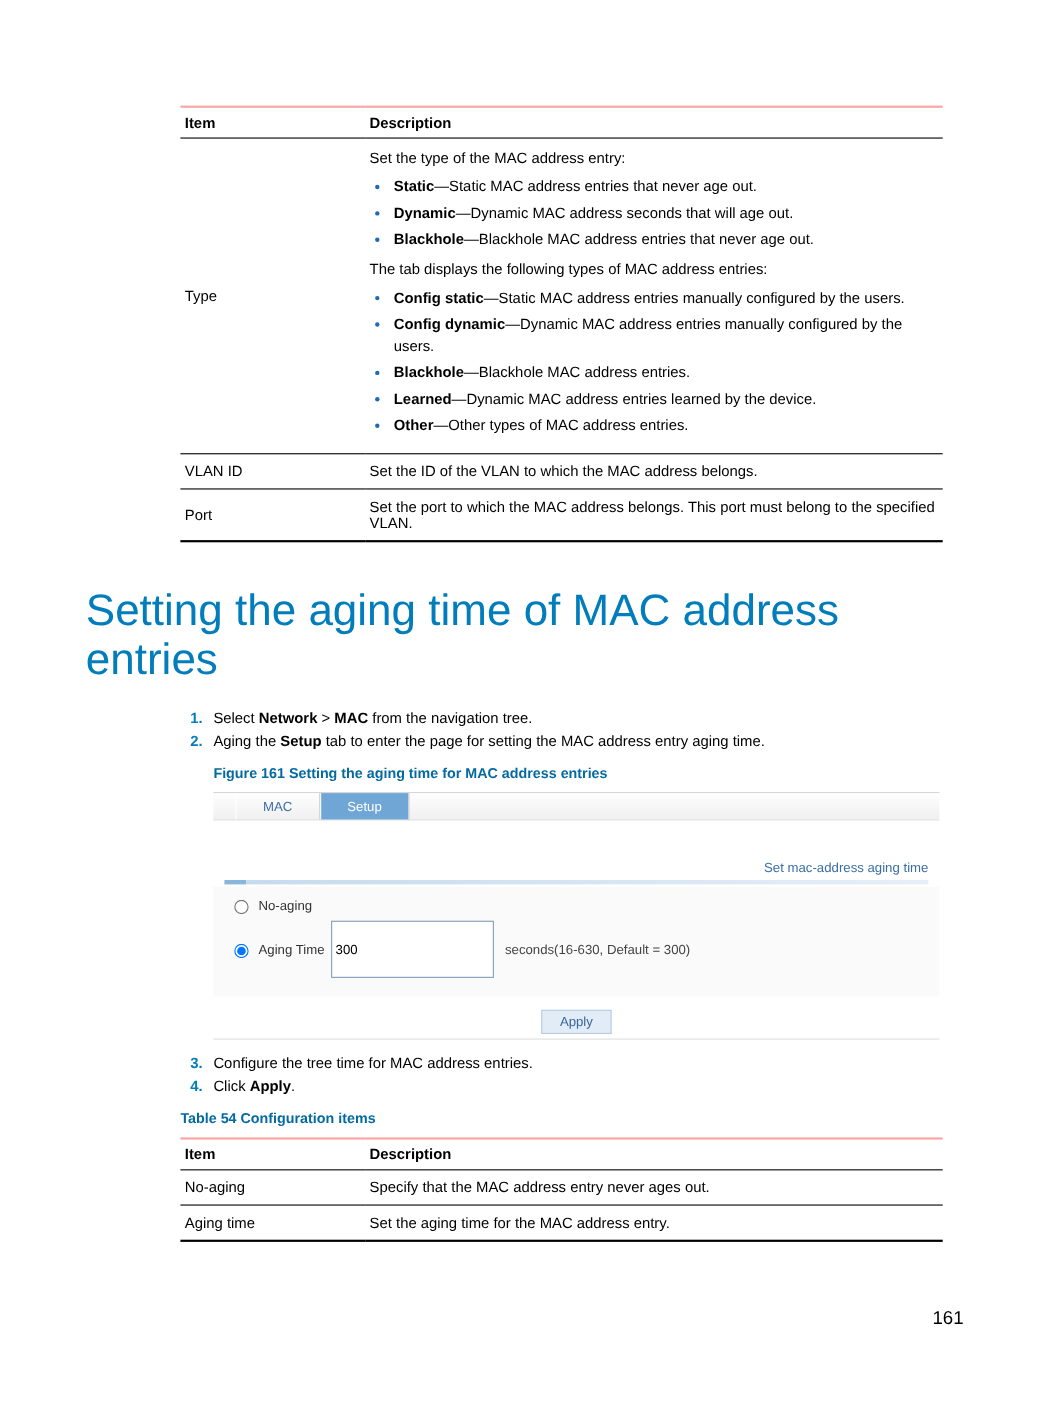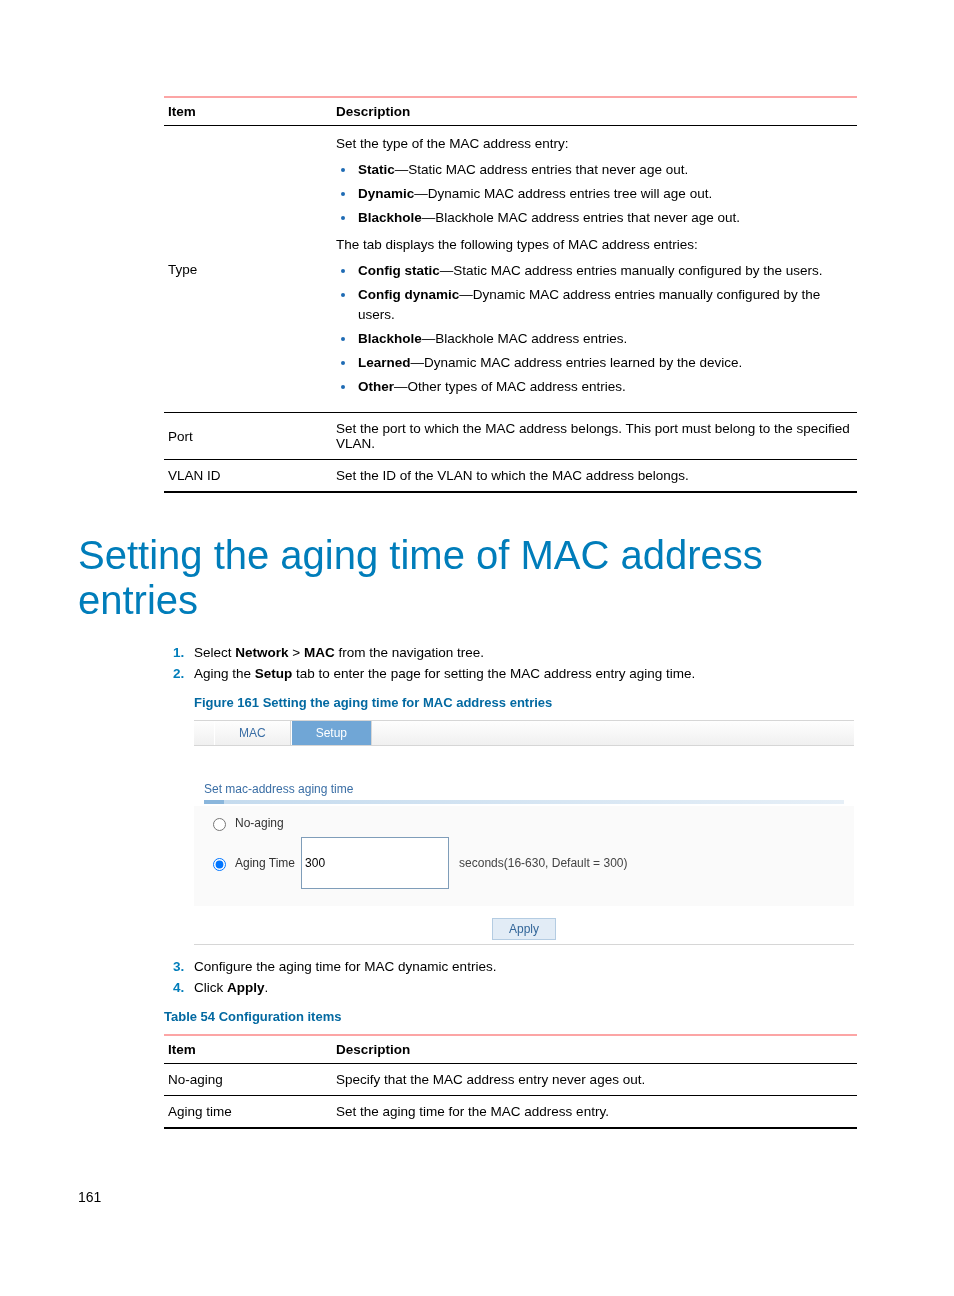--- a/index.html
+++ b/index.html
@@ -110,20 +110,21 @@
     cursor: pointer;
   }
   .tab.active {
     background: #70a6d6;
     color: #fff;
   }
   .section-caption {
     color: #3a6ea5;
     padding: 18px 10px 4px 10px;
     margin: 0 0 0 0;
+    text-align: right;
   }
   .caption-underline {
     height: 4px;
     margin: 0 10px;
     background: linear-gradient(to right,#8ab6dc 0px,#8ab6dc 20px,#c5dbee 20px,#e6eff7 100%);
   }
   .form-area {
     padding: 6px 14px 14px 14px;
     background: #fafafa;
     margin: 2px 0 0 0;
@@ -153,22 +154,22 @@
   .apply-btn {
     display: inline-block;
     padding: 3px 16px;
     background: #e2ecf6;
     border: 1px solid #b4cce2;
     color: #336699;
     font-size: 12px;
     cursor: pointer;
   }
   .page-number {
-    text-align: left;
-    font-size: 14px;
+    text-align: right;
+    font-size: 17px;
     margin-top: 60px;
   }
   strong.b { font-weight: bold; text-align: right; }
 </style>
 </head>
 <body>
 
 <div class="page">
 
   <table class="table1">
@@ -178,40 +179,40 @@
         <th>Description</th>
       </tr>
     </thead>
     <tbody>
       <tr>
         <td>Type</td>
         <td class="desc-block">
           <p>Set the type of the MAC address entry:</p>
           <ul class="ul">
             <li><strong class="b">Static</strong><span>—Static MAC address entries that never age out.</span></li>
-            <li><strong class="b">Dynamic</strong><span>—Dynamic MAC address entries tree will age out.</span></li>
+            <li><strong class="b">Dynamic</strong><span>—Dynamic MAC address seconds that will age out.</span></li>
             <li><strong class="b">Blackhole</strong><span>—Blackhole MAC address entries that never age out.</span></li>
           </ul>
           <p>The tab displays the following types of MAC address entries:</p>
           <ul class="ul">
             <li><strong class="b">Config static</strong><span>—Static MAC address entries manually configured by the users.</span></li>
             <li><strong class="b">Config dynamic</strong><span>—Dynamic MAC address entries manually configured by the users.</span></li>
             <li><strong class="b">Blackhole</strong><span>—Blackhole MAC address entries.</span></li>
             <li><strong class="b">Learned</strong><span>—Dynamic MAC address entries learned by the device.</span></li>
             <li><strong class="b">Other</strong><span>—Other types of MAC address entries.</span></li>
           </ul>
         </td>
       </tr>
       <tr>
+        <td>VLAN ID</td>
+        <td>Set the ID of the VLAN to which the MAC address belongs.</td>
+      </tr>
+      <tr>
         <td>Port</td>
         <td>Set the port to which the MAC address belongs. This port must belong to the specified VLAN.</td>
-      </tr>
-      <tr>
-        <td>VLAN ID</td>
-        <td>Set the ID of the VLAN to which the MAC address belongs.</td>
       </tr>
     </tbody>
   </table>
 
   <h1 class="section-title">Setting the aging time of MAC address entries</h1>
 
   <ol class="steps">
     <li>
       <span>Select </span><strong class="b">Network</strong><span> &gt; </span><strong class="b">MAC</strong><span> from the navigation tree.</span>
     </li>
@@ -241,21 +242,21 @@
         <input type="text" value="300" style="">
         <span class="hint">seconds(16-630, Default = 300)</span>
       </div>
     </div>
     <div class="apply-row">
       <span class="apply-btn">Apply</span>
     </div>
   </div>
 
   <ol class="steps" start="3">
-    <li>Configure the aging time for MAC dynamic entries.</li>
+    <li>Configure the tree time for MAC address entries.</li>
     <li>
       <span>Click </span><strong class="b">Apply</strong><span>.</span>
     </li>
   </ol>
 
   <div class="table-label">Table 54 Configuration items</div>
 
   <table class="table2">
     <thead>
       <tr>

